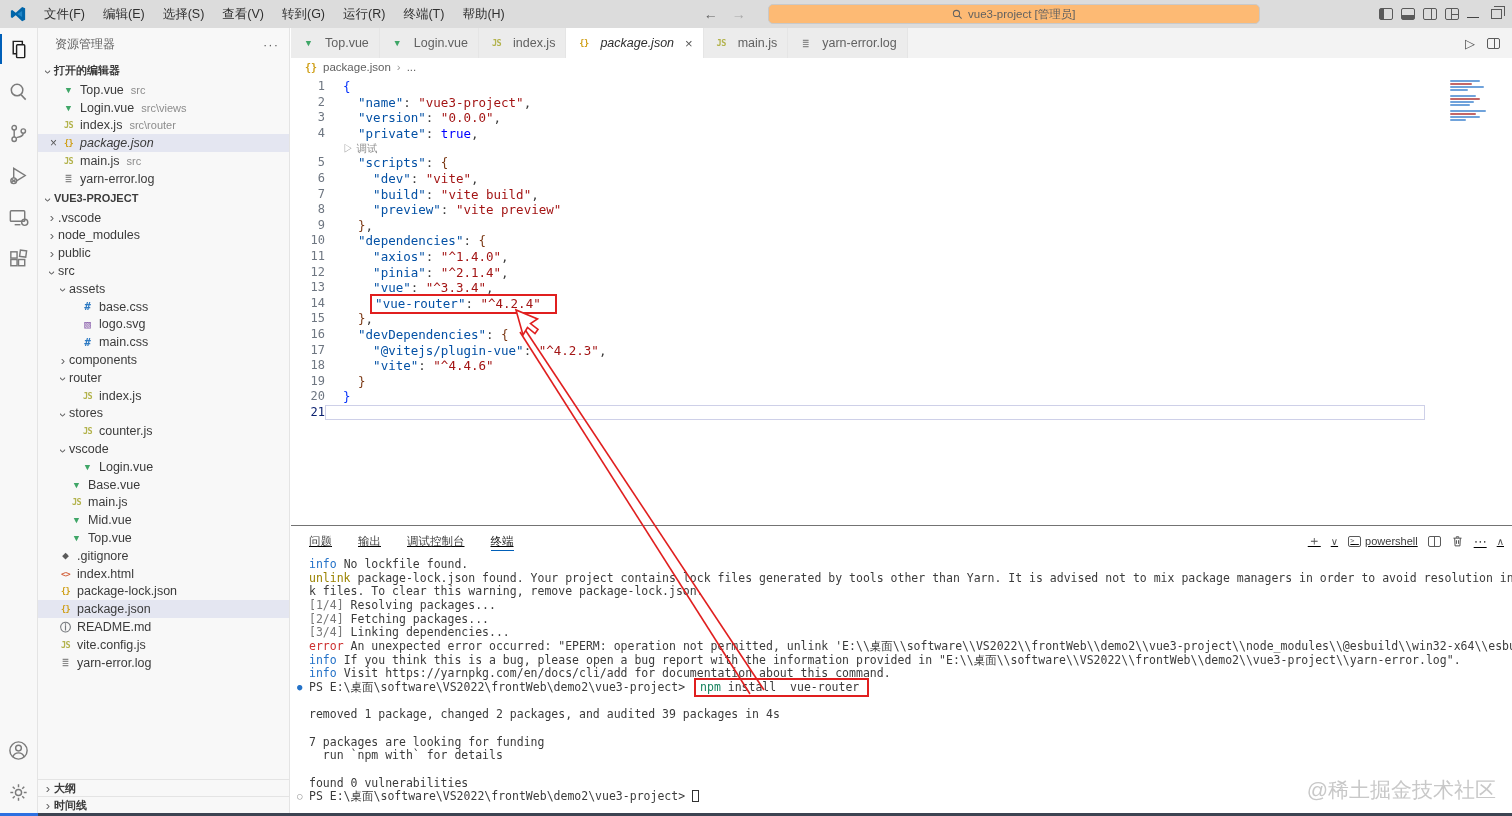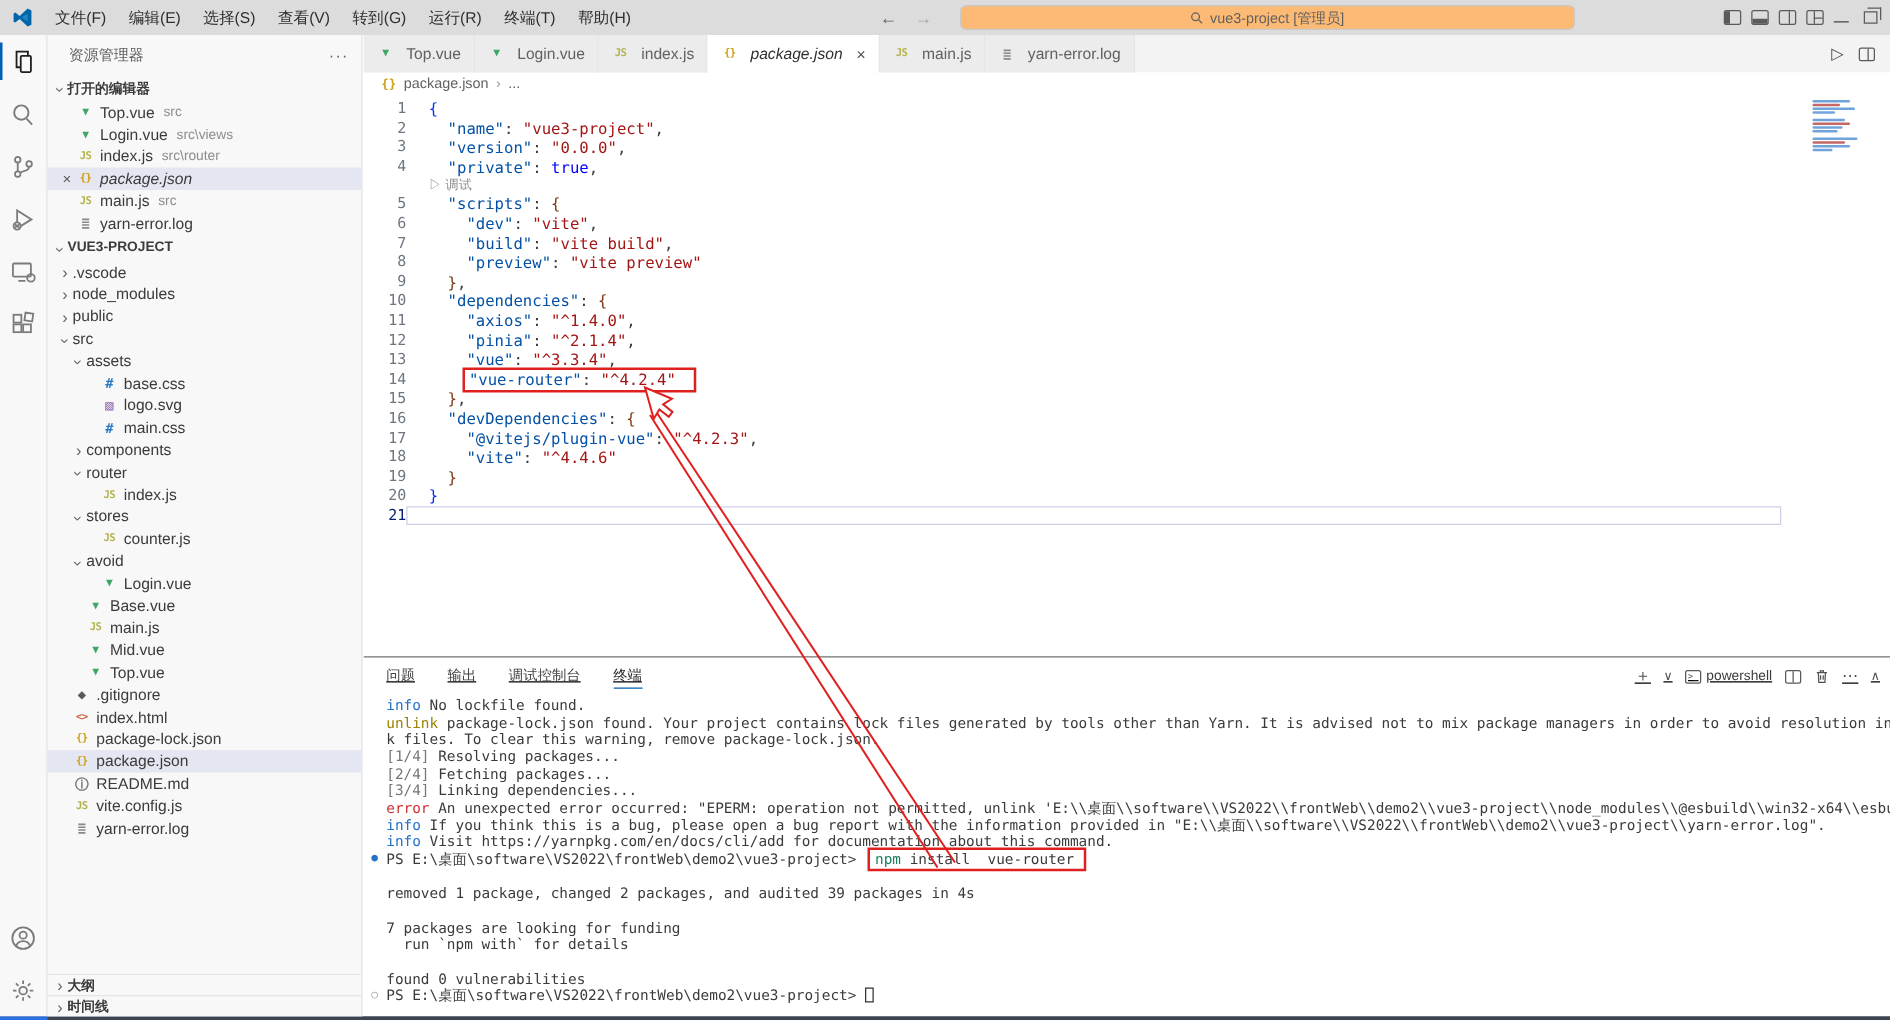--- a/index.html
+++ b/index.html
@@ -321,21 +321,21 @@
           <span class="chev open">›</span>
           <span class="fname">stores</span>
         </div>
         <div class="row" style="padding-left: 30px;">
           <span style="width: 12px; flex: 0 0 auto;"></span>
           <span class="ficon js tiny" style="color: rgb(179, 179, 77);">JS</span>
           <span class="fname">counter.js</span>
         </div>
         <div class="row" style="padding-left: 19px;">
           <span class="chev open">›</span>
-          <span class="fname">avoid</span>
+          <span class="fname">vscode</span>
         </div>
         <div class="row" style="padding-left: 30px;">
           <span style="width: 12px; flex: 0 0 auto;"></span>
           <span class="ficon vue" style="color: rgb(63, 166, 103);">▼</span>
           <span class="fname">Login.vue</span>
         </div>
         <div class="row" style="padding-left: 19px;">
           <span style="width: 12px; flex: 0 0 auto;"></span>
           <span class="ficon vue" style="color: rgb(63, 166, 103);">▼</span>
           <span class="fname">Base.vue</span>
@@ -593,19 +593,20 @@
         <div class="tline"></div>
         <div class="tline"><span class="t">found 0 vulnerabilities</span></div>
         <div class="tline"><span class="dot hollow">○</span><span class="t">PS E:\桌面\software\VS2022\frontWeb\demo2\vue3-project&gt; </span><span class="cur"></span></div>
       </div>
   </div>
 
   <div id="status-strip">
     <span class="remote"></span>
   </div>
 
+  <div id="watermark">@稀土掘金技术社区</div>
 
   <svg id="overlay" width="1512" height="816" viewBox="0 0 1512 816">
     <line x1="764" y1="690" x2="524" y2="328" stroke="#e01f1f" stroke-width="1.6"></line>
     <line x1="750" y1="694" x2="520" y2="332" stroke="#e01f1f" stroke-width="1.6"></line>
     <path d="M516 310 L523 335 L527.5 327.5 L535 333.5 L538 329.5 L530.5 323.5 L537.5 319 Z" fill="#ffffff" stroke="#e01f1f" stroke-width="1.6"></path>
   </svg>
 </div>
 
 </body></html>

